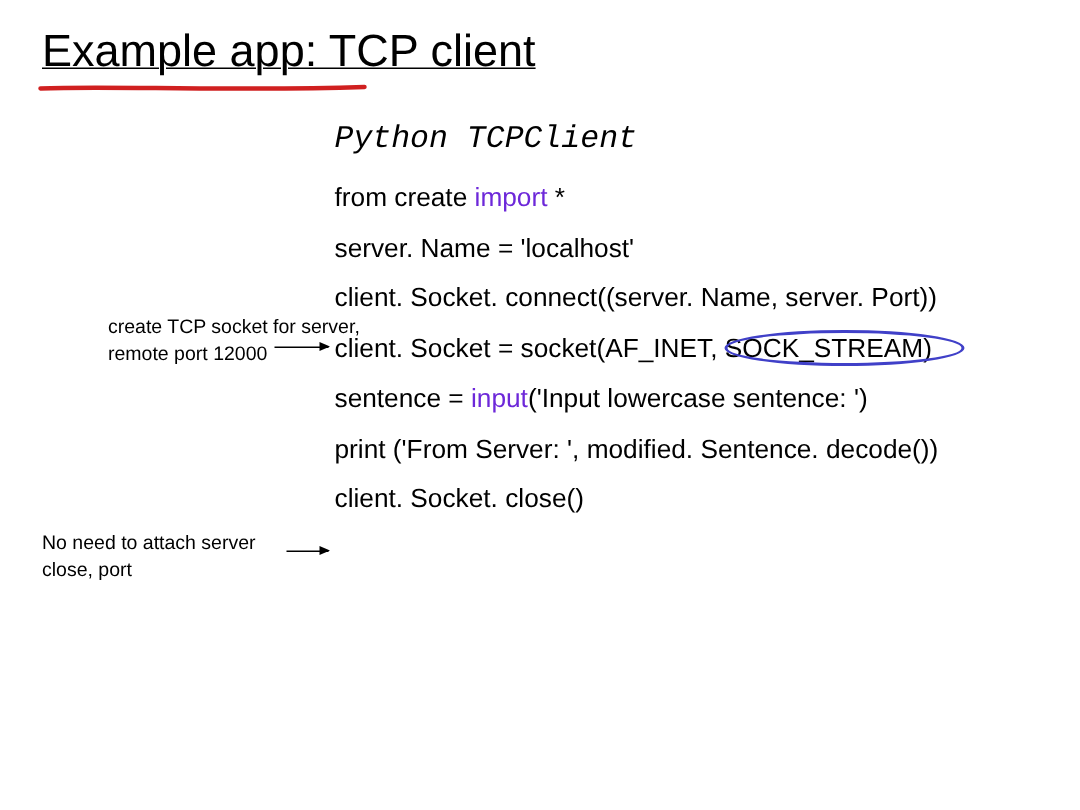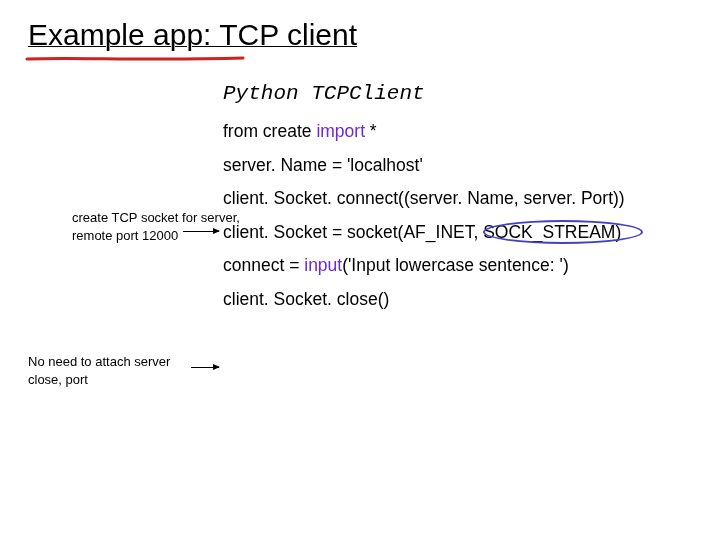--- a/index.html
+++ b/index.html
@@ -114,18 +114,19 @@
       <div class="code-line">
         <span>from create </span><span class="kw">import</span><span> *</span>
       </div>
       <div class="code-line">server. Name = 'localhost'</div>
       <div class="code-line">client. Socket. connect((server. Name, server. Port))</div>
       <div class="code-line">
         <span>client. Socket = socket(AF_INET, </span><span style="position:relative;">SOCK_STREAM</span><span>)</span>
         <span class="circle-highlight" style="left:260px; top:-4px; width:160px; height:24px;"></span>
       </div>
       <div class="code-line">
-        <span>connect = </span><span class="kw">input</span><span>('Input lowercase sentence: ')</span>
+        <span>sentence = </span><span class="kw">input</span><span>('Input lowercase sentence: ')</span>
       </div>
+      <div class="code-line">print ('From Server: ', modified. Sentence. decode())</div>
       <div class="code-line">client. Socket. close()</div>
     </div>
   </div>
 </div>
 
 </body></html>

